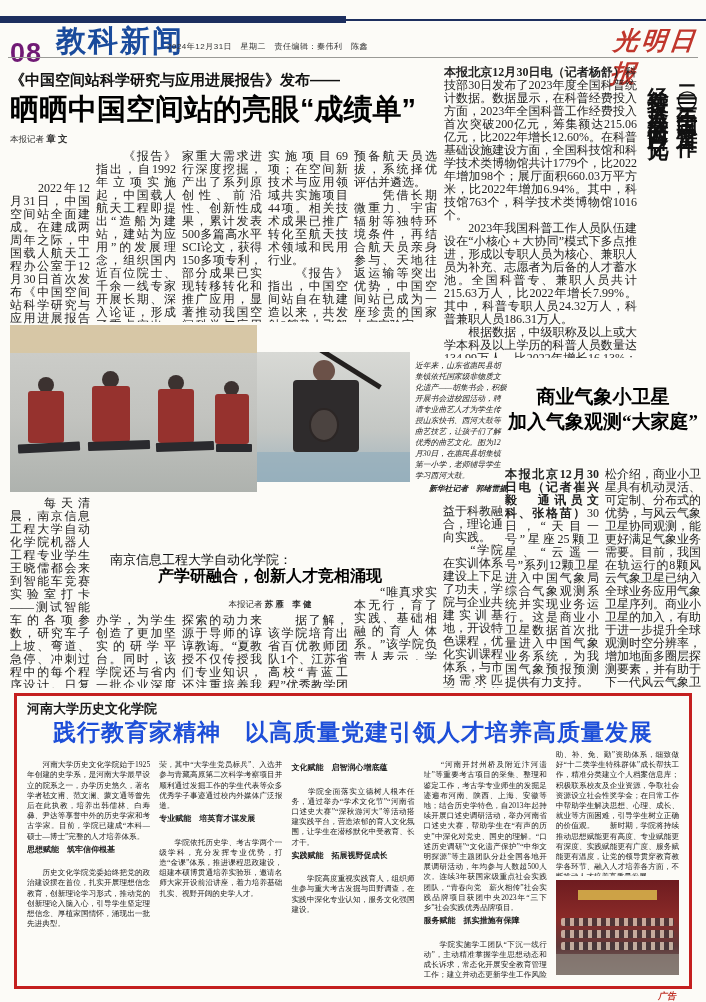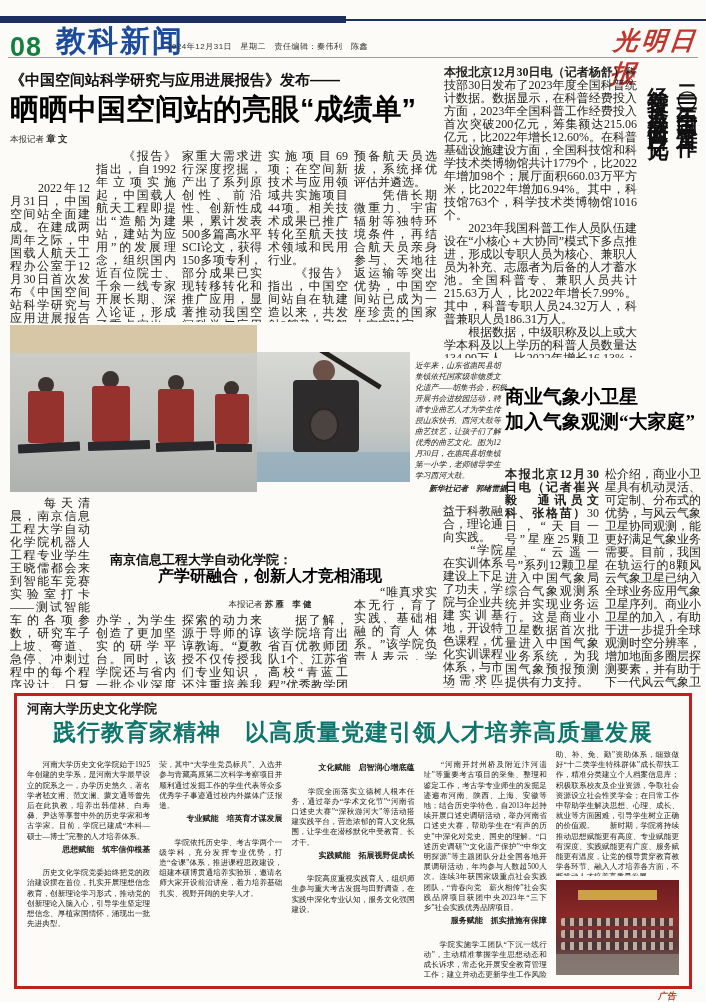--- a/index.html
+++ b/index.html
@@ -6,35 +6,35 @@
   html,body { background:#e8e6e1; }
   #page {
     position:relative; width:706px; height:1002px; margin:0 auto;
     background:#fcfbf7; overflow:hidden;
     font-family:"Liberation Serif","DejaVu Serif",serif; color:#1c1c1c;
   }
   .abs { position:absolute; }
   
   .topbar-thin { left:0; top:19px; width:706px; height:2px; background:#1d2f5f; }
   .topbar-thick { left:0; top:16px; width:346px; height:7px; background:#1d2f5f; }
-  .pagenum { left:10px; top:32px; font-family:"Liberation Sans","DejaVu Sans",sans-serif;
-    font-size:27px; font-weight:bold; color:#15803d; letter-spacing:1px; }
+  .pagenum { left:10px; top:38px; font-family:"Liberation Sans","DejaVu Sans",sans-serif;
+    font-size:27px; font-weight:bold; color:#701a75; letter-spacing:1px; }
   .section-name { left:56px; top:21px; font-family:"Liberation Sans","DejaVu Sans",sans-serif;
     font-size:30px; font-weight:900; color:#1a4b9c; letter-spacing:2px; }
   .dateline { left:167px; top:41px; font-size:8px; color:#333; letter-spacing:.5px;
     font-family:"Liberation Sans","DejaVu Sans",sans-serif; }
   .masthead { left:612px; top:24px; font-size:25px; font-weight:bold; font-style:italic;
     color:#c0362c; letter-spacing:3px; font-family:"DejaVu Serif",serif; transform:skewX(-6deg); }
   .header-rule { left:8px; top:57px; width:690px; height:1px; background:#9a9a96; }
 
   
   .body-col { font-size:12px; line-height:13px; text-align:justify; text-justify:inter-character;
     color:#222; overflow:hidden; white-space:pre-line; }
   .lead-bold { font-weight:bold; }
-  .subhead { font-weight:bold; text-align:right; white-space:normal; display:block;
+  .subhead { font-weight:bold; text-align:left; white-space:normal; display:block;
     font-family:"Liberation Sans","DejaVu Sans",sans-serif; font-size:8px; margin:3px 0; }
 
   
   .kicker1 { left:10px; top:71px; font-size:15px; font-weight:bold; color:#111;
     font-family:"Liberation Sans","DejaVu Sans",sans-serif; }
   .headline1 { left:10px; top:90px; width:430px; font-size:29px; font-weight:900; color:#000;
     font-family:"Liberation Sans","DejaVu Sans",sans-serif; letter-spacing:0px; }
   .byline1 { left:10px; top:133px; font-size:8.5px; color:#333; }
   .byline1 b { font-size:9.5px;text-align:right; }
 
@@ -50,46 +50,46 @@
   .caption-credit { font-weight:bold; font-style:italic; display:block; text-align:right; margin-top:2px; }
 
   
   .kepu { left:444px; top:66px; width:193px; height:292px; }
   .vertical-head { left:641px; top:70px; width:60px; height:310px;
     writing-mode:vertical-rl; text-orientation:upright;
     font-size:21px; font-weight:900; color:#111; letter-spacing:5px; line-height:29px;
     font-family:"Liberation Serif","DejaVu Serif",serif; text-align:start; }
 
   
-  .headline-weather { left:505px; top:384px; width:196px; text-align:left;
+  .headline-weather { left:505px; top:384px; width:196px; text-align:center;
     font-size:19px; font-weight:900; color:#000; line-height:25px;
     font-family:"Liberation Serif","DejaVu Serif",serif; }
   .wcol1 { left:505px; top:468px; width:94px; height:220px; }
   .wcol2 { left:605px; top:468px; width:96px; height:220px; }
 
   
   .ncol1 { left:10px; top:497px; width:80px; height:191px; }
-  .kicker2 { left:110px; top:551px; font-size:13px; font-weight:bold; color:#111;
+  .kicker2 { left:110px; top:551px; font-size:13px; font-weight:normal; color:#111;
     font-family:"Liberation Sans","DejaVu Sans",sans-serif;text-align:center; }
   .headline2 { left:100px; top:566px; width:340px; text-align:center; font-size:16px;
     font-weight:900; color:#000; font-family:"Liberation Serif","DejaVu Serif",serif; }
   .byline2 { left:100px; top:599px; width:340px; text-align:center; font-size:8.5px; color:#333; }
   .ncol2 { left:96px;  top:614px; width:80px; height:74px; }
   .ncol3 { left:182px; top:614px; width:80px; height:74px; }
   .ncol4 { left:268px; top:614px; width:80px; height:74px; }
   .ncol5 { left:354px; top:586px; width:83px; height:74px; }
   .ncol6 { left:443px; top:505px; width:60px; height:183px; }
 
   
   .henan-box { left:14px; top:693px; width:678px; height:296px;
     border:3px solid #c41f1f; background:#fcfbf7; }
   .henan-college { position:absolute; left:10px; top:4px; font-size:13px; font-weight:900;
     color:#1c1c1c; font-family:"Liberation Sans","DejaVu Sans",sans-serif; }
   .henan-title { position:absolute; left:0; top:21px; width:100%; text-align:center;
-    font-size:23px; font-weight:900; color:#0f766e; letter-spacing:1px;
+    font-size:23px; font-weight:900; color:#1d4ed8; letter-spacing:1px;
     font-family:"Liberation Sans","DejaVu Sans",sans-serif; }
   .henan-cols { position:absolute; left:10px; top:54px; width:652px; height:228px;
     display:flex; gap:9px; }
   .henan-col { flex:1 1 0; font-size:7.6px; line-height:10.2px; text-align:justify;
     text-justify:inter-character; overflow:hidden; white-space:pre-line; color:#222; }
   .henan-col5 { display:flex; flex-direction:column; }
   .henan-col5 .txt { height:126px; overflow:hidden; white-space:pre-line; }
   .photoC { margin-top:4px; width:100%; height:95px; position:relative; overflow:hidden;
     background:linear-gradient(180deg,#6e1c20 0%,#8a2a28 40%,#5e3a3a 70%,#7a6a66 100%); }
   .ad-label { left:658px; top:990px; font-size:9px; color:#c0362c; font-style:italic; font-weight:bold; }

